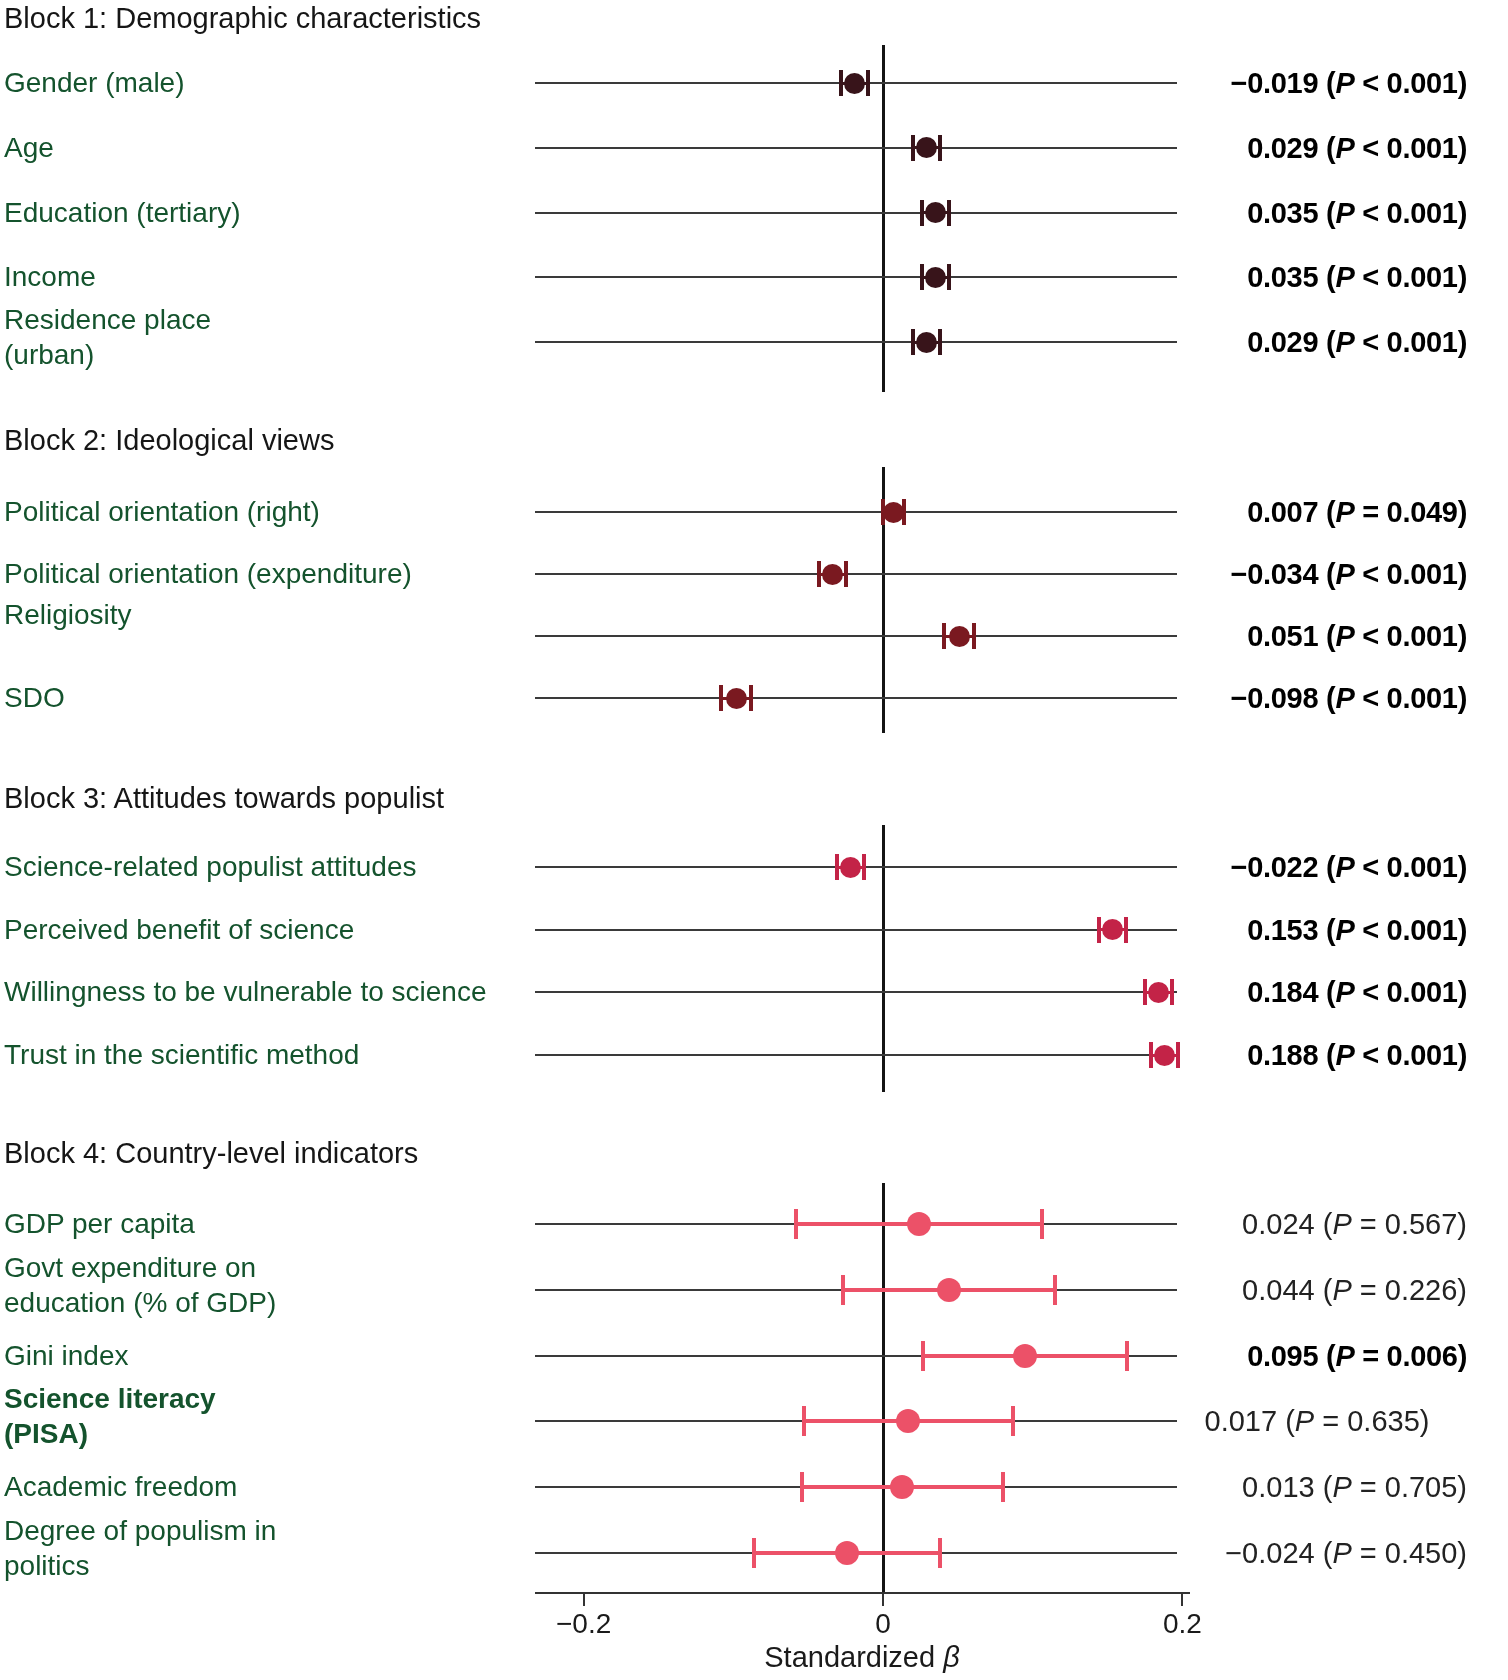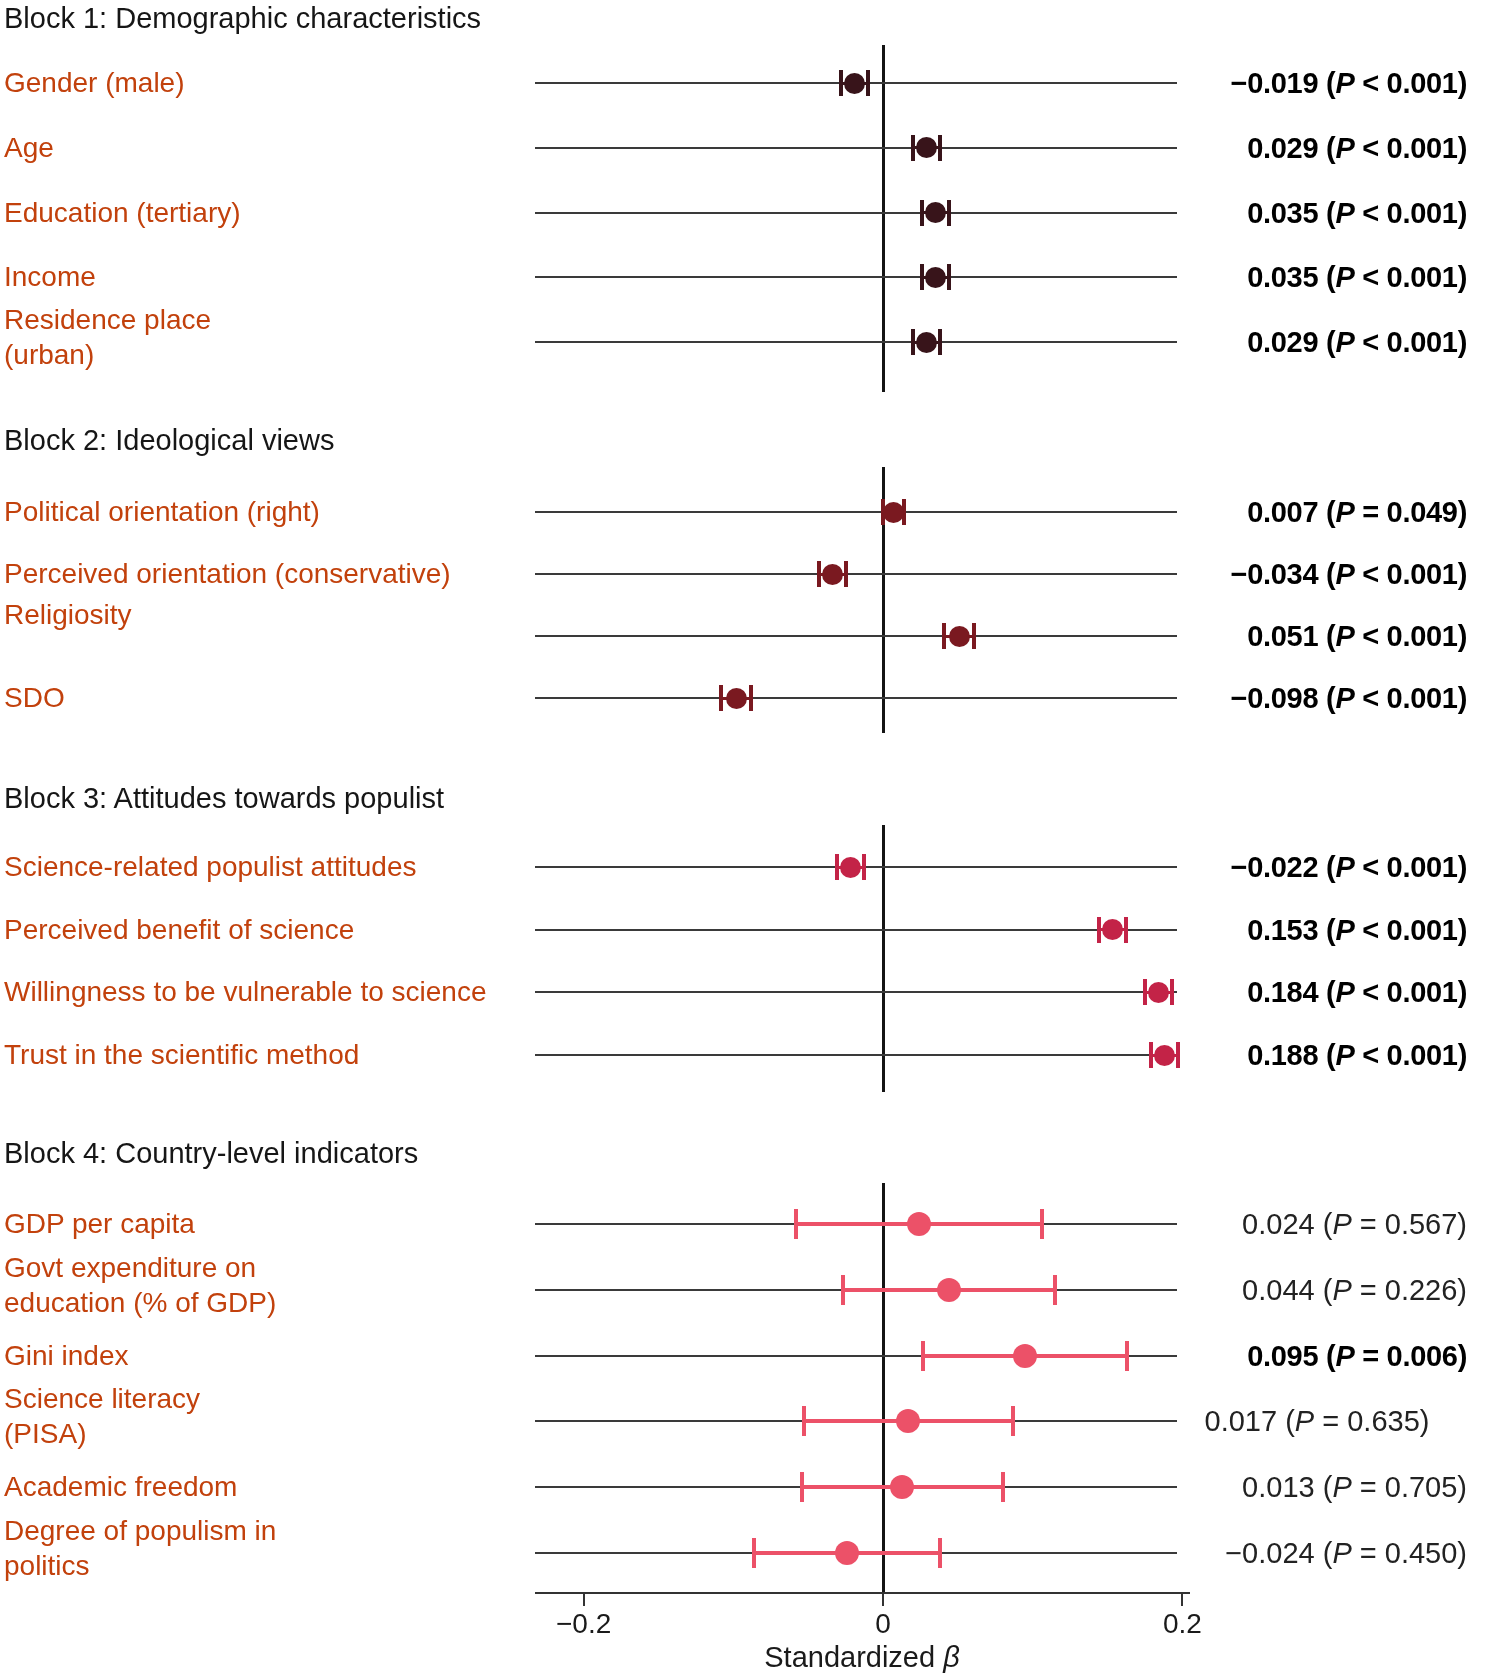--- a/index.html
+++ b/index.html
@@ -4,21 +4,21 @@
 <style>
   html,body{margin:0;padding:0;background:#ffffff;}
   #canvas{
     position:relative;width:1508px;height:1680px;background:#ffffff;overflow:hidden;
     font-family:"Liberation Sans","DejaVu Sans",sans-serif;
   }
   .block-header{
     position:absolute;left:4px;font-size:29px;color:#161616;white-space:nowrap;
   }
   .row-label{
-    position:absolute;left:4px;font-size:28px;color:#c2410c;line-height:35px;
+    position:absolute;left:4px;font-size:28px;color:#14532d;line-height:35px;
     white-space:pre-line;
   }
   .row-value{
     position:absolute;left:1167px;width:300px;text-align:right;
     font-size:29px;color:#222222;line-height:38px;white-space:nowrap;
   }
   .row-value.bold{font-weight:700;color:#000000;letter-spacing:-0.3px;}
   .hline{position:absolute;height:2px;background:#3a3a3a;}
   .vline{position:absolute;width:3px;background:#141414;}
   .ci,.dot{position:absolute;}
@@ -77,21 +77,21 @@
     <div class="row-value bold" style="top: 323px;">0.029 (<i>P</i> &lt; 0.001)</div>
     <div class="block-header" style="top: 424px;">Block 2: Ideological views</div>
     <div class="vline" style="left: 881.5px; top: 467px; height: 266px; background: rgb(20, 20, 20);"></div>
     <div class="row-label" style="top: 494px;">Political orientation (right)</div>
     <div class="hline" style="left: 535px; top: 511px; width: 642px; background: rgb(58, 58, 58);"></div>
     <div class="ci" style="left: 883px; top: 510.5px; width: 20.958px; height: 3px; background: rgb(122, 25, 32);"></div>
     <div class="ci" style="left: 881px; top: 499px; width: 4px; height: 26px; background: rgb(122, 25, 32);"></div>
     <div class="ci" style="left: 901.958px; top: 499px; width: 4px; height: 26px; background: rgb(122, 25, 32);"></div>
     <div class="dot" style="left: 882.979px; top: 501.5px; width: 21px; height: 21px; background: rgb(122, 25, 32);"></div>
     <div class="row-value bold" style="top: 493px;">0.007 (<i>P</i> = 0.049)</div>
-    <div class="row-label" style="top: 556px;">Perceived orientation (conservative)</div>
+    <div class="row-label" style="top: 556px;">Political orientation (expenditure)</div>
     <div class="hline" style="left: 535px; top: 573px; width: 642px; background: rgb(58, 58, 58);"></div>
     <div class="ci" style="left: 818.629px; top: 572.5px; width: 26.946px; height: 3px; background: rgb(122, 25, 32);"></div>
     <div class="ci" style="left: 816.629px; top: 561px; width: 4px; height: 26px; background: rgb(122, 25, 32);"></div>
     <div class="ci" style="left: 843.575px; top: 561px; width: 4px; height: 26px; background: rgb(122, 25, 32);"></div>
     <div class="dot" style="left: 821.602px; top: 563.5px; width: 21px; height: 21px; background: rgb(122, 25, 32);"></div>
     <div class="row-value bold" style="top: 555px;">−0.034 (<i>P</i> &lt; 0.001)</div>
     <div class="row-label" style="top: 597px;">Religiosity</div>
     <div class="hline" style="left: 535px; top: 635px; width: 642px; background: rgb(58, 58, 58);"></div>
     <div class="ci" style="left: 944.377px; top: 634.5px; width: 29.94px; height: 3px; background: rgb(122, 25, 32);"></div>
     <div class="ci" style="left: 942.377px; top: 623px; width: 4px; height: 26px; background: rgb(122, 25, 32);"></div>
@@ -152,21 +152,21 @@
     <div class="ci" style="left: 1053.15px; top: 1274.8px; width: 4px; height: 30px; background: rgb(236, 81, 104);"></div>
     <div class="dot" style="left: 936.868px; top: 1277.8px; width: 24px; height: 24px; background: rgb(236, 81, 104);"></div>
     <div class="row-value" style="top: 1270.8px;">0.044 (<i>P</i> = 0.226)</div>
     <div class="row-label" style="top: 1337.6px;">Gini index</div>
     <div class="hline" style="left: 535px; top: 1354.6px; width: 642px; background: rgb(58, 58, 58);"></div>
     <div class="ci" style="left: 923.419px; top: 1353.6px; width: 203.592px; height: 4px; background: rgb(236, 81, 104);"></div>
     <div class="ci" style="left: 921.419px; top: 1340.6px; width: 4px; height: 30px; background: rgb(236, 81, 104);"></div>
     <div class="ci" style="left: 1125.01px; top: 1340.6px; width: 4px; height: 30px; background: rgb(236, 81, 104);"></div>
     <div class="dot" style="left: 1013.21px; top: 1343.6px; width: 24px; height: 24px; background: rgb(236, 81, 104);"></div>
     <div class="row-value bold" style="top: 1336.6px;">0.095 (<i>P</i> = 0.006)</div>
-    <div class="row-label" style="top: 1381.4px;">Science literacy
+    <div class="row-label" style="top: 1381.4px; font-weight: bold;">Science literacy
 (PISA)</div>
     <div class="hline" style="left: 535px; top: 1420.4px; width: 642px; background: rgb(58, 58, 58);"></div>
     <div class="ci" style="left: 803.659px; top: 1419.4px; width: 209.58px; height: 4px; background: rgb(236, 81, 104);"></div>
     <div class="ci" style="left: 801.659px; top: 1406.4px; width: 4px; height: 30px; background: rgb(236, 81, 104);"></div>
     <div class="ci" style="left: 1011.24px; top: 1406.4px; width: 4px; height: 30px; background: rgb(236, 81, 104);"></div>
     <div class="dot" style="left: 896.449px; top: 1409.4px; width: 24px; height: 24px; background: rgb(236, 81, 104);"></div>
     <div class="row-value" style="top: 1402.4px; text-align: center;">0.017 (<i>P</i> = 0.635)</div>
     <div class="row-label" style="top: 1469.2px;">Academic freedom</div>
     <div class="hline" style="left: 535px; top: 1486.2px; width: 642px; background: rgb(58, 58, 58);"></div>
     <div class="ci" style="left: 802.162px; top: 1485.2px; width: 200.598px; height: 4px; background: rgb(236, 81, 104);"></div>

